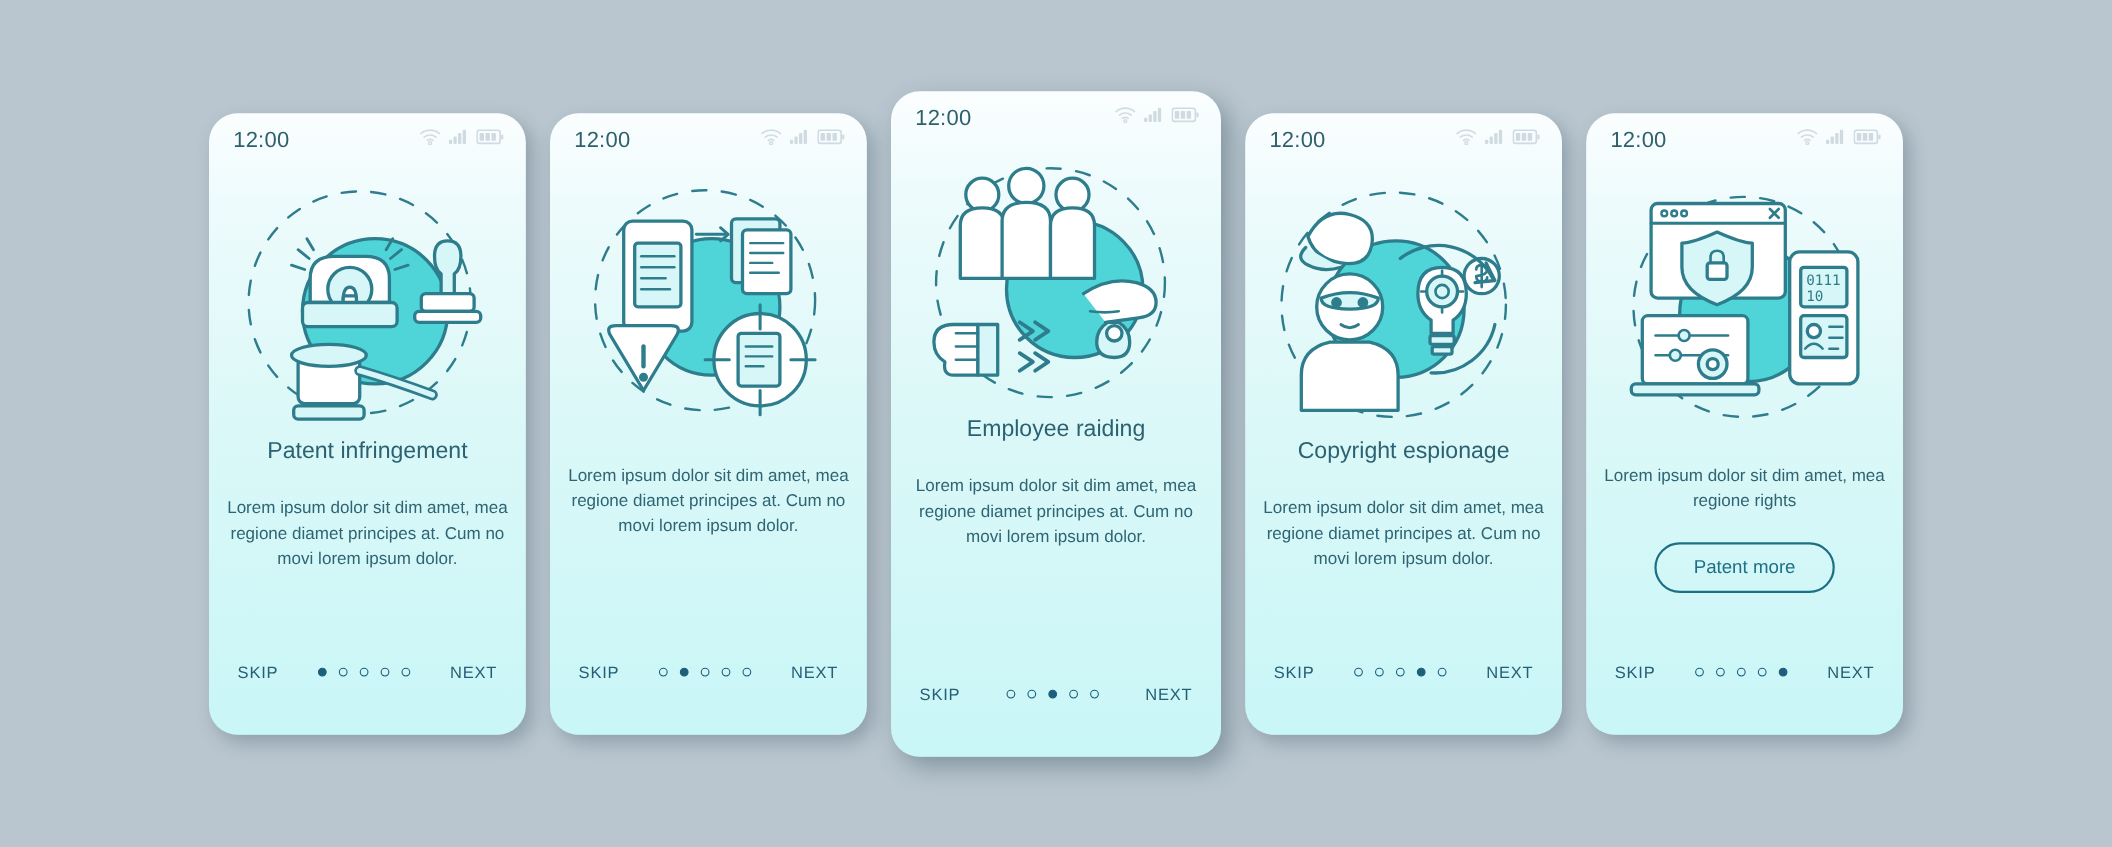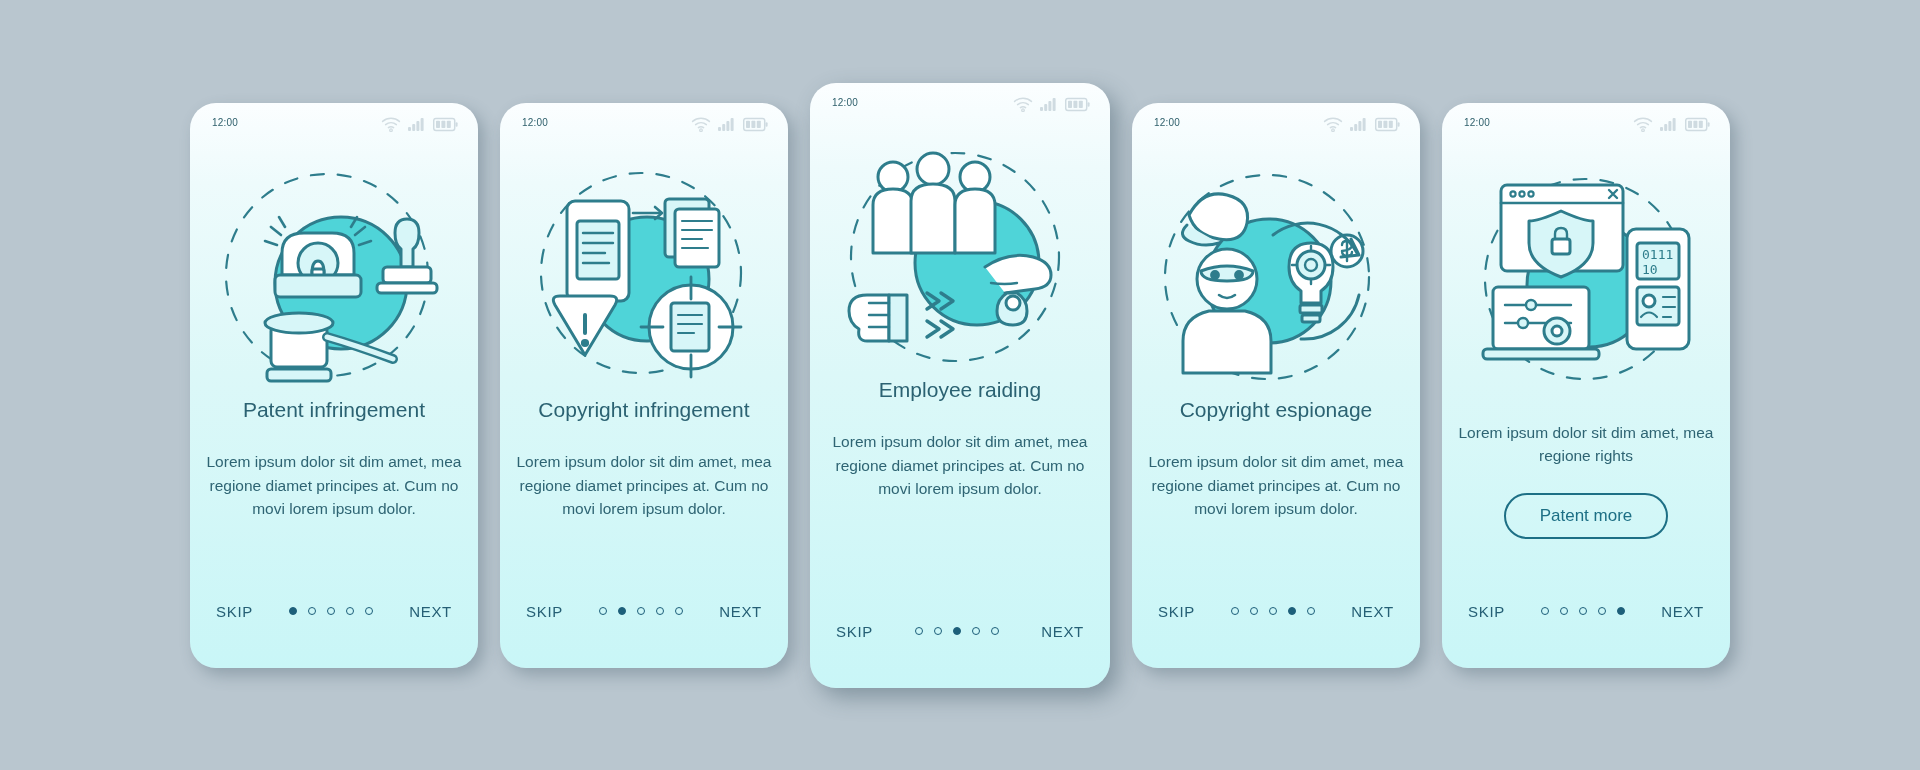--- a/index.html
+++ b/index.html
@@ -44,21 +44,21 @@
   
   .statusbar {
     height: 42px;
     padding: 14px 20px 0 22px;
     display: flex;
     align-items: flex-start;
     justify-content: space-between;
     flex: 0 0 auto;
   }
   .clock {
-    font-size: 10px;
+    font-size: 20px;
     color: #2e5f6b;
     letter-spacing: .2px;
   }
   .status-icons {
     display: flex;
     align-items: flex-end;
     gap: 7px;
   }
   .ico { display: block; }
 
@@ -280,21 +280,20 @@
       <g stroke-width="2.2">
         <path d="M159 160h24"></path>
               <path d="M159 169h24"></path>
               <path d="M159 178h16"></path>
       </g>
       <path d="M172 122 v22 M172 200 v22 M122 172 h22 M200 172 h22" stroke-width="2.8"></path>
     </g>
   </svg>
     </div>
 
-    <h2 class="card-title">Copyright infringement</h2>
 
     <p class="card-body">Lorem ipsum dolor sit dim amet, mea regione diamet principes at. Cum no movi lorem ipsum dolor.</p>
 
     <div class="footer">
       <button class="nav-link">SKIP</button>
       <div class="dots">
           <span class="dot"></span>
           <span class="dot on"></span>
           <span class="dot"></span>
           <span class="dot"></span>

